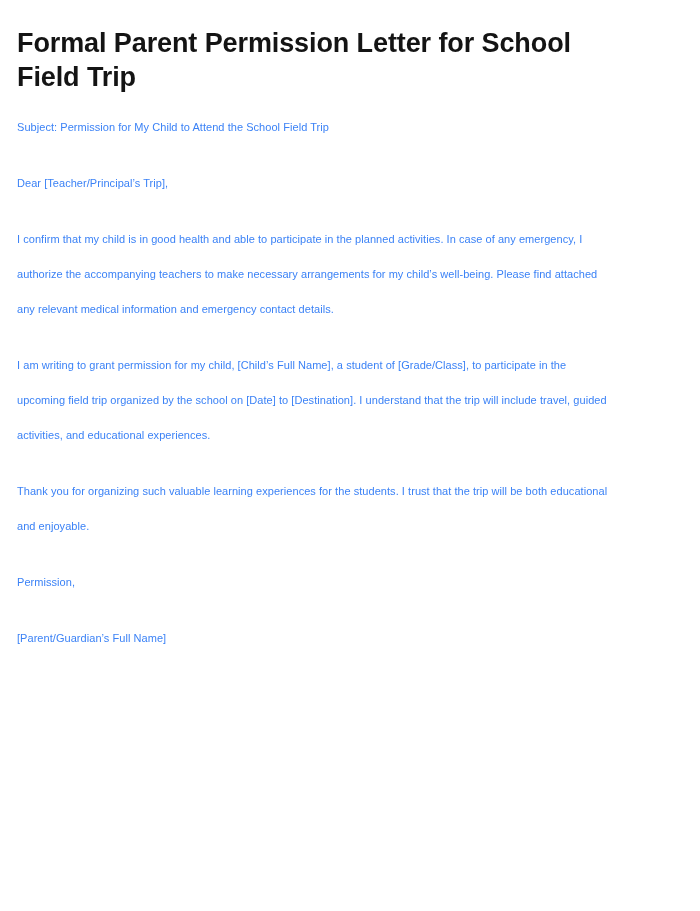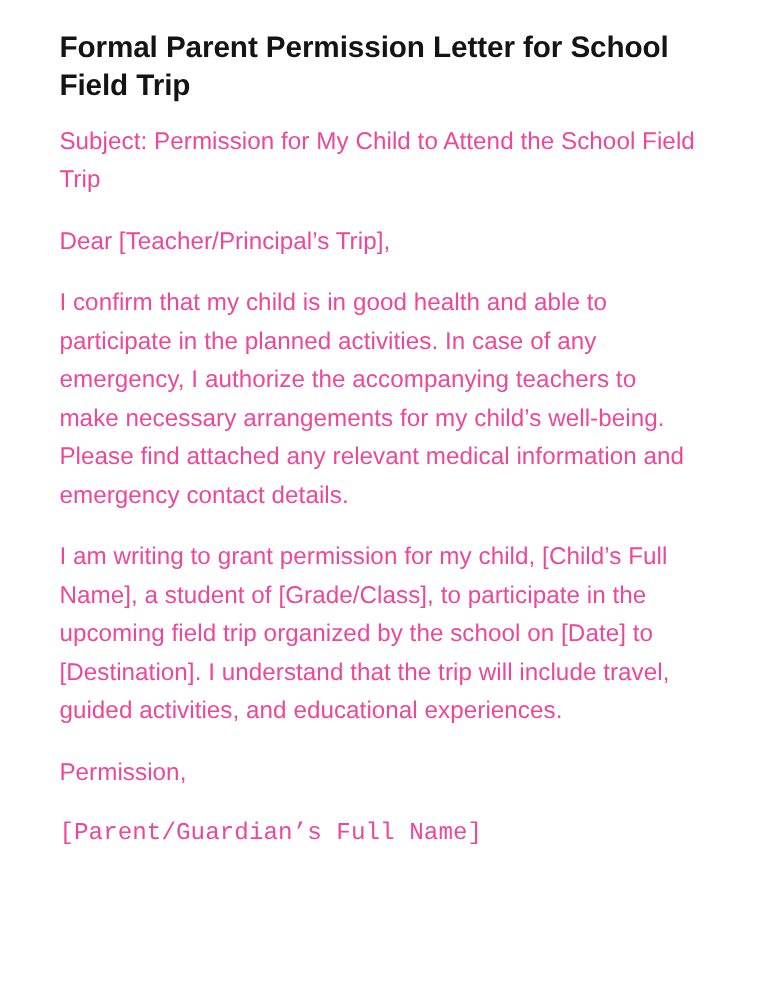--- a/index.html
+++ b/index.html
@@ -13,70 +13,70 @@
     font-family: "Liberation Sans", sans-serif;
     -webkit-font-smoothing: antialiased;
     overflow: hidden;
   }
 
   .document {
     box-sizing: border-box;
     width: 700px;
     height: 911px;
     background: #ffffff;
-    padding: 26px 64px 0 54px;
+    padding: 26px 64px 0 17px;
   }
 
   .doc-title {
     margin: 0 0 16px 0;
     font-family: "Liberation Sans Narrow", "Liberation Sans", sans-serif;
     font-size: 27px;
     font-weight: 700;
     line-height: 34px;
     letter-spacing: -0.1px;
     color: #141414;
     max-width: 600px;
   }
 
   .doc-body {
     max-width: 598px;
   }
 
   .doc-paragraph {
     margin: 0 0 21px 0;
     font-family: "Liberation Sans", sans-serif;
-    font-size: 22px;
+    font-size: 11px;
     font-weight: 400;
     line-height: 35px;
-    color: #ec4899;
+    color: #3b82f6;
     letter-spacing: 0.05px;
     white-space: pre-wrap;
   }
 
   .doc-paragraph:last-child {
     margin-bottom: 0;
-    font-family: Liberation Mono, monospace;
   }
 </style>
 </head>
 <body>
 
 <div class="document">
 
   <h1 class="doc-title">Formal Parent Permission Letter for School Field Trip</h1>
 
   <div class="doc-body">
 
     <p class="doc-paragraph">Subject: Permission for My Child to Attend the School Field Trip</p>
 
     <p class="doc-paragraph">Dear [Teacher/Principal’s Trip],</p>
 
     <p class="doc-paragraph">I confirm that my child is in good health and able to participate in the planned activities. In case of any emergency, I authorize the accompanying teachers to make necessary arrangements for my child’s well-being. Please find attached any relevant medical information and emergency contact details.</p>
 
     <p class="doc-paragraph">I am writing to grant permission for my child, [Child’s Full Name], a student of [Grade/Class], to participate in the upcoming field trip organized by the school on [Date] to [Destination]. I understand that the trip will include travel, guided activities, and educational experiences.</p>
 
+    <p class="doc-paragraph">Thank you for organizing such valuable learning experiences for the students. I trust that the trip will be both educational and enjoyable.</p>
 
     <p class="doc-paragraph">Permission,</p>
 
     <p class="doc-paragraph">[Parent/Guardian’s Full Name]</p>
 
   </div>
 </div>
 
 </body></html>

